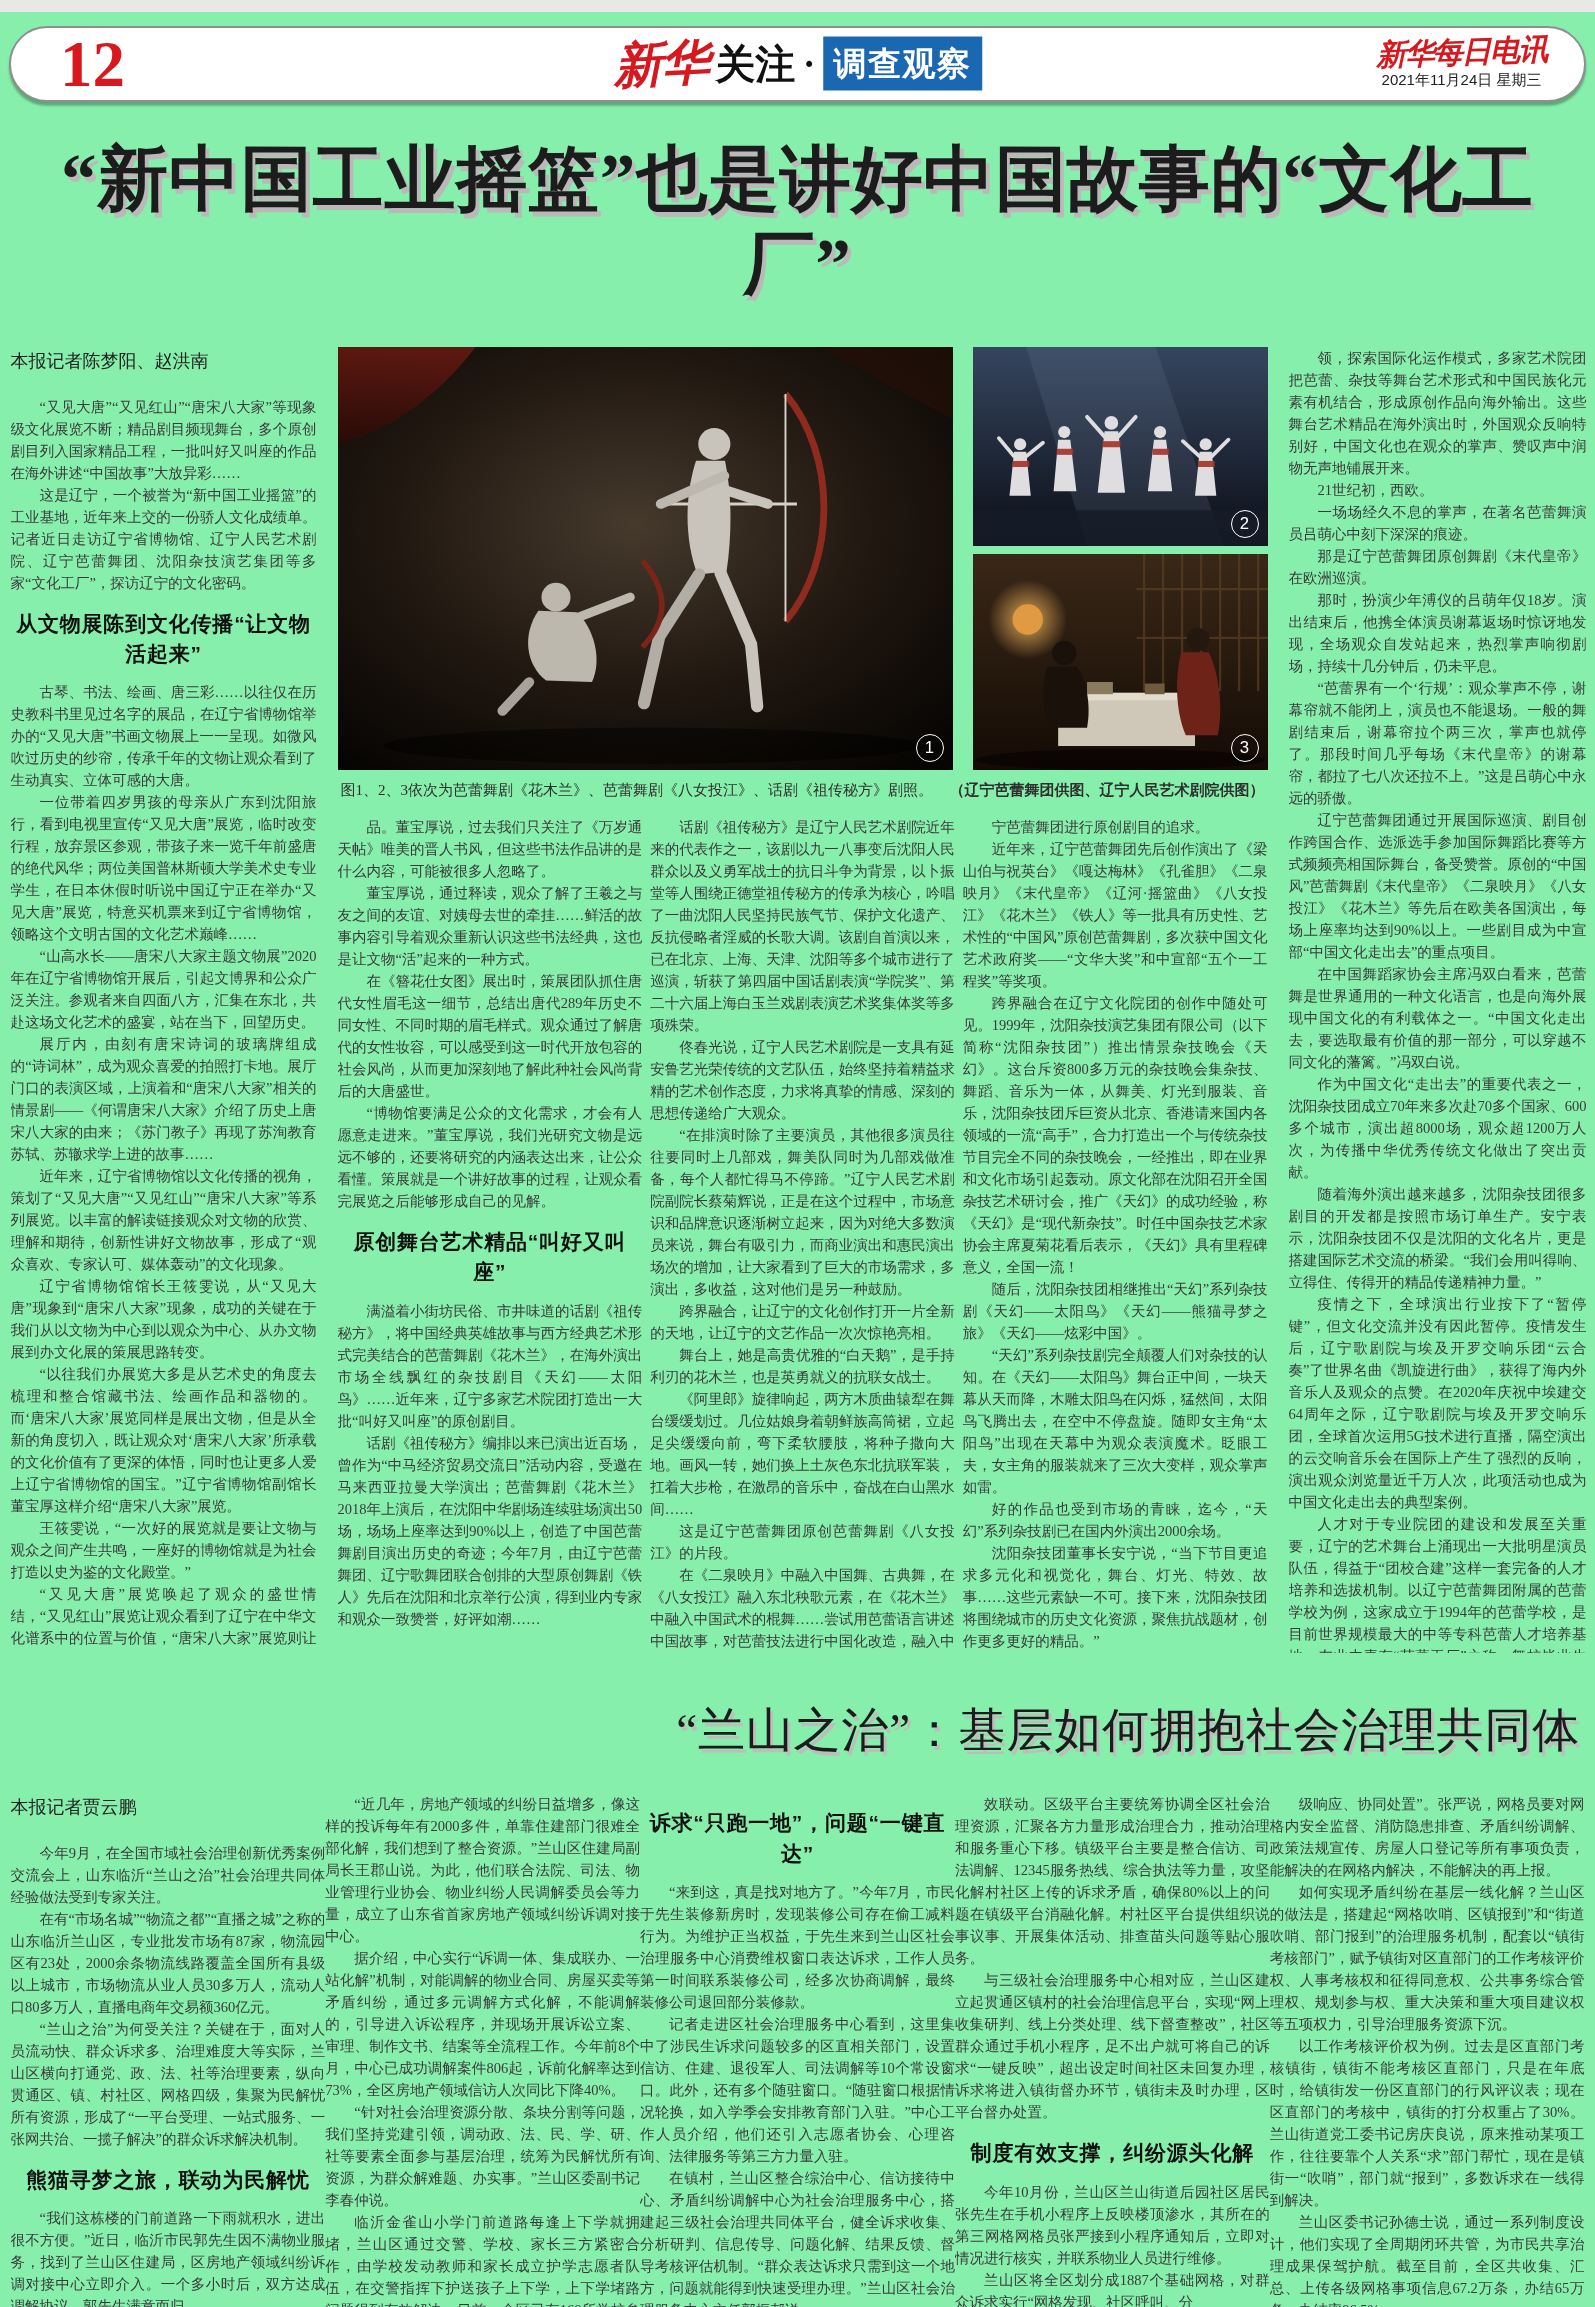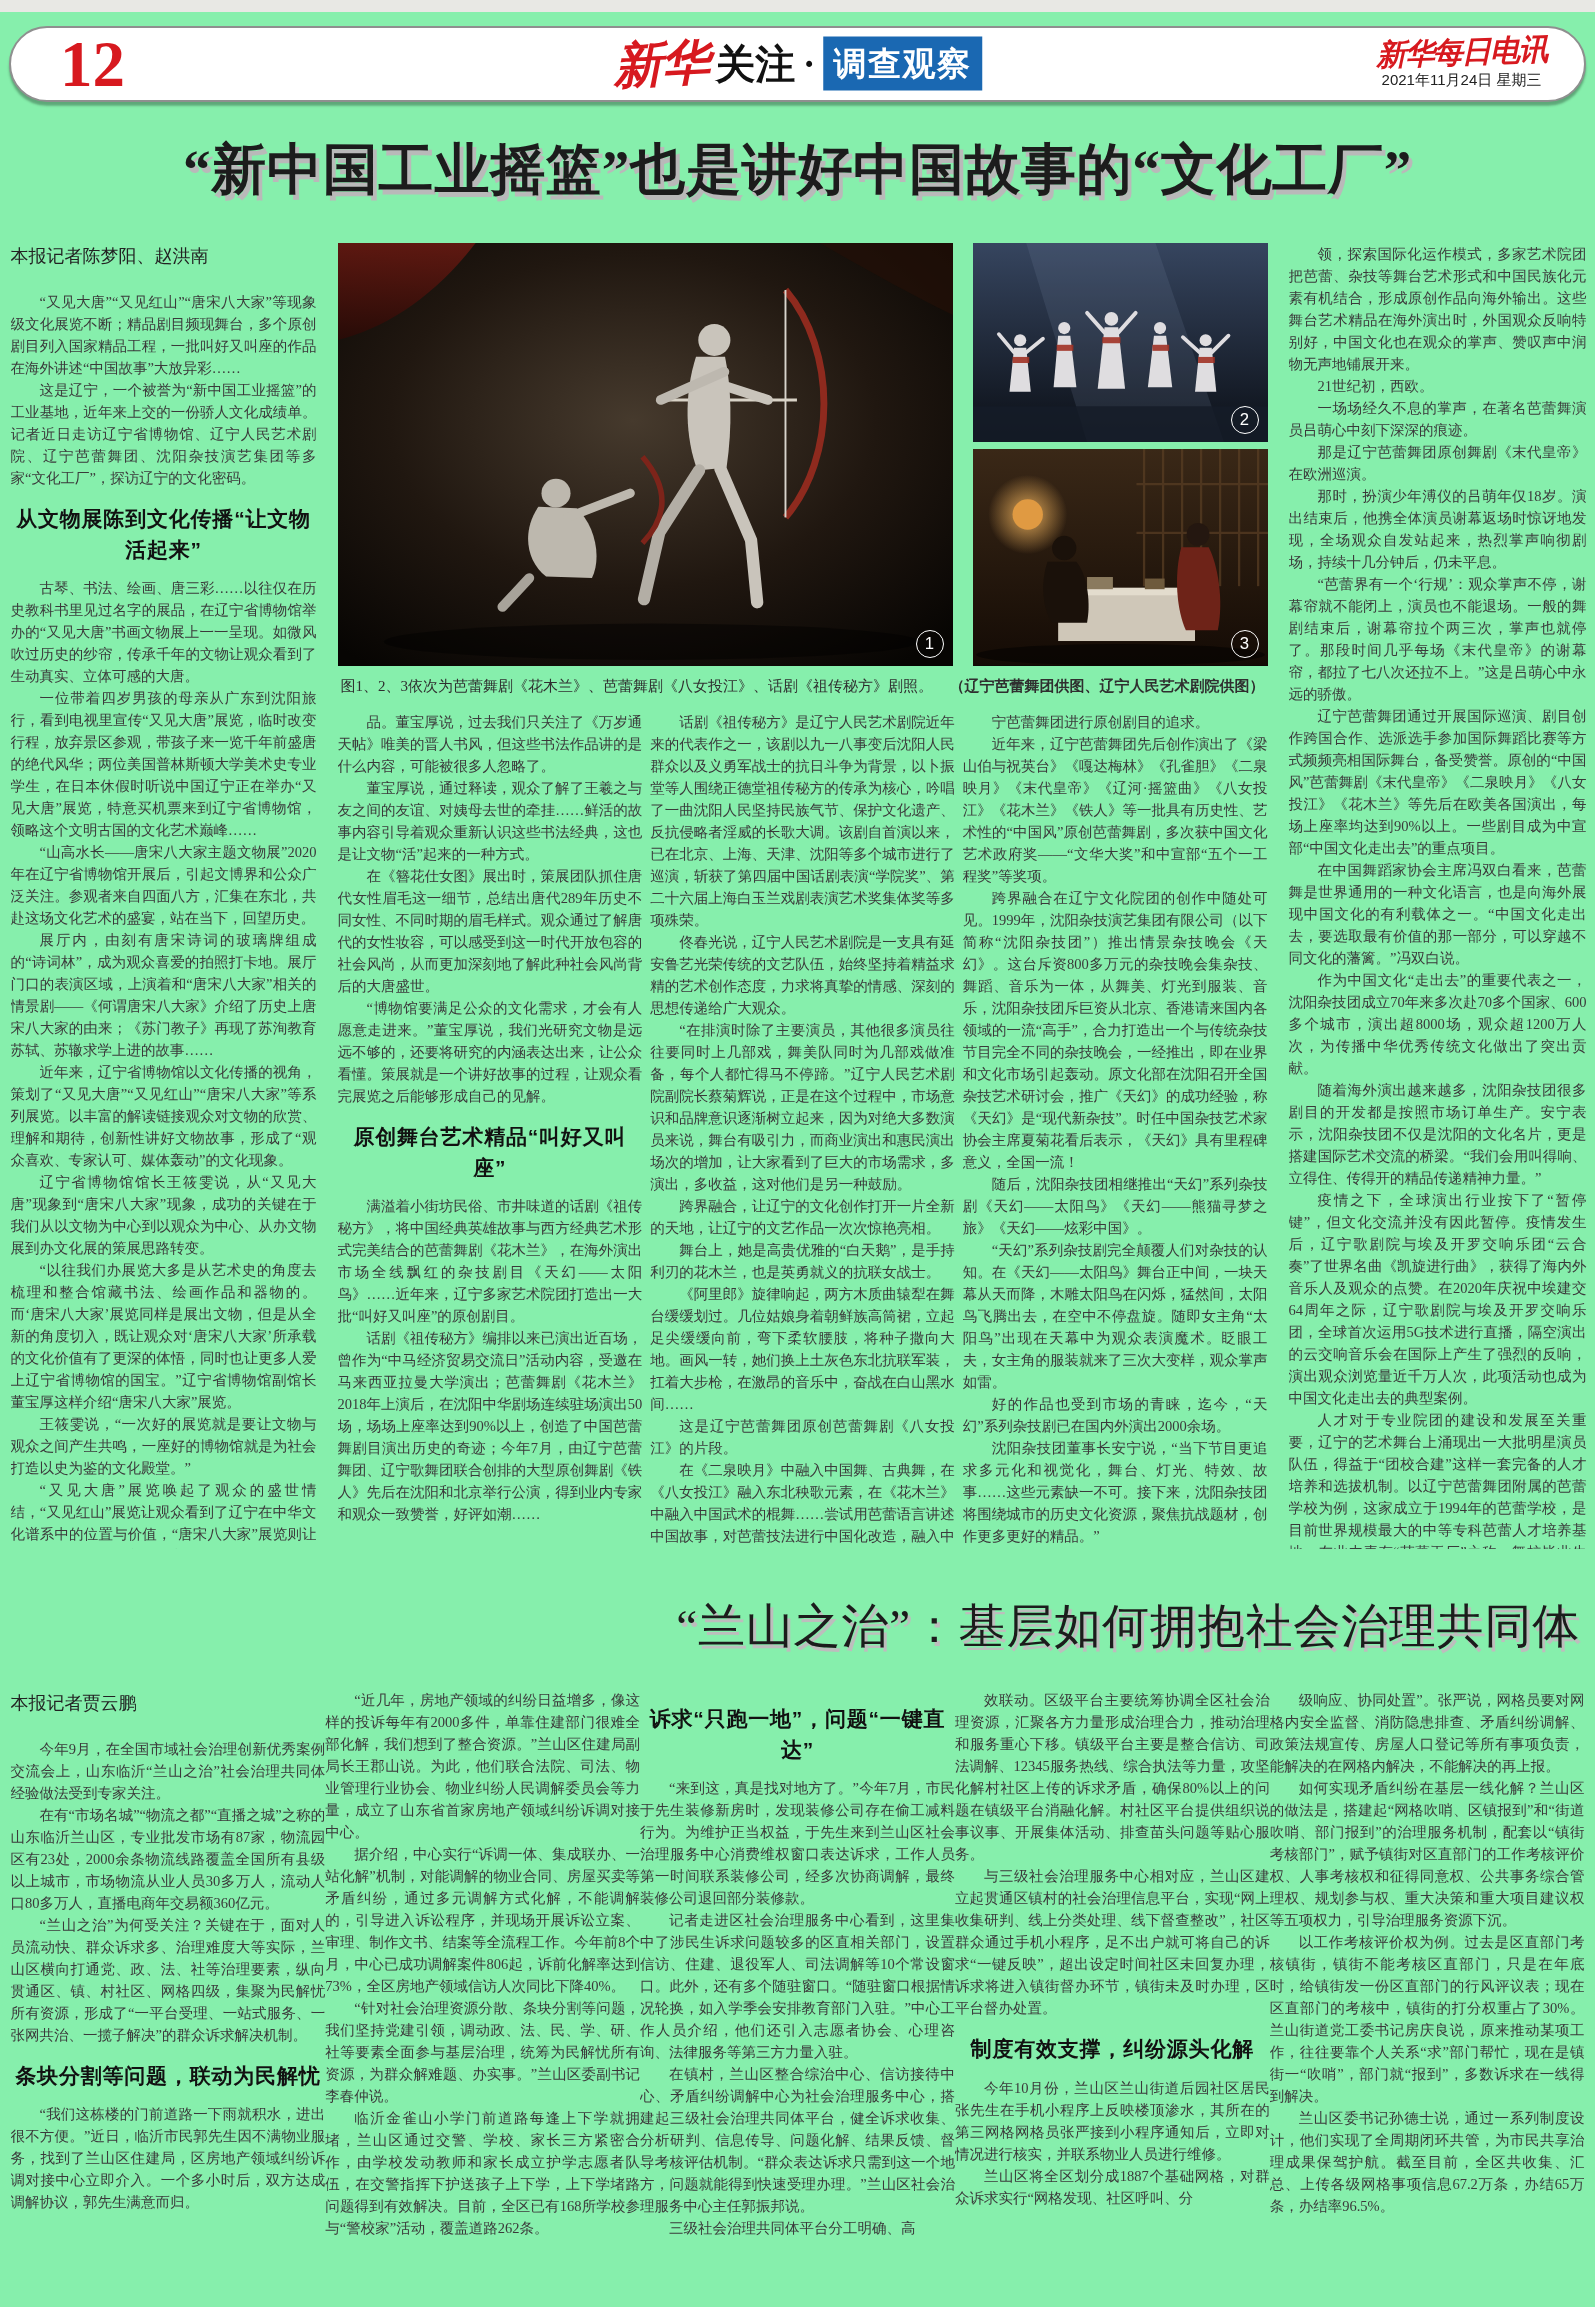--- a/index.html
+++ b/index.html
@@ -13,21 +13,21 @@
   .mast-center{position:absolute;left:50%;top:50%;transform:translate(-50%,-50%);display:flex;align-items:center;gap:7.6px;white-space:nowrap;}
   .brand-script{color:#d7191f;font-weight:900;font-style:italic;font-size:49px;line-height:1;letter-spacing:-1.5px;transform:rotate(-3deg);}
   .mast-section{color:#111;font-weight:900;font-size:40px;font-family:"Liberation Sans",sans-serif;}
   .mast-dot{color:#111;font-weight:900;font-size:37px;}
   .mast-box{background:#1a68b2;color:#fff;font-weight:900;font-size:33px;padding:4.6px 10.7px;
             font-family:"Liberation Sans",sans-serif;letter-spacing:1.5px;}
   .mast-right{position:absolute;right:37px;top:50%;transform:translateY(-50%);text-align:center;}
   .brand-script.small{font-size:30px;display:block;transform:rotate(-2deg);}
   .mast-date{margin-top:4.6px;font-size:15px;color:#222;font-family:"Liberation Sans",sans-serif;}
   
-  h1.headline1{margin:35px 6px 0;text-align:center;font-size:55px;line-height:1.2;color:#1c1c1c;
+  h1.headline1{margin:35px 6px 0;text-align:center;font-size:71px;line-height:1.2;color:#1c1c1c;
      font-weight:900;letter-spacing:0.8px;text-shadow:3.8px 4.6px 0 #b9b9b9;font-family:"Liberation Serif",serif;}
   h2.headline2{margin:49px 6px 0;text-align:right;font-size:47px;line-height:1.2;color:#1c1c1c;
      font-weight:400;letter-spacing:0.8px;text-shadow:3px 3.8px 0 #bdbdbd;font-family:"Liberation Serif",serif;}
   
   .a1-body{margin-top:40px;height:1306px;display:flex;gap:21px;padding:0 1.5px;}
   .col{overflow:hidden;}
   .c1{width:306px;flex:none;}
   .c5{width:298px;flex:none;}
   .mid{width:930px;flex:none;display:flex;flex-direction:column;}
   .photo-row{display:flex;gap:20px;height:423px;flex:none;}
@@ -274,21 +274,21 @@
   </section>
 
   <section>
     <h2 class="headline2">“兰山之治”：基层如何拥抱社会治理共同体</h2>
     <div class="a2-body">
       <div class="col">
           <p class="byline">本报记者贾云鹏</p>
           <p class="para">今年9月，在全国市域社会治理创新优秀案例交流会上，山东临沂“兰山之治”社会治理共同体经验做法受到专家关注。</p>
           <p class="para">在有“市场名城”“物流之都”“直播之城”之称的山东临沂兰山区，专业批发市场有87家，物流园区有23处，2000余条物流线路覆盖全国所有县级以上城市，市场物流从业人员30多万人，流动人口80多万人，直播电商年交易额360亿元。</p>
           <p class="para">“兰山之治”为何受关注？关键在于，面对人员流动快、群众诉求多、治理难度大等实际，兰山区横向打通党、政、法、社等治理要素，纵向贯通区、镇、村社区、网格四级，集聚为民解忧所有资源，形成了“一平台受理、一站式服务、一张网共治、一揽子解决”的群众诉求解决机制。</p>
-          <h3 class="subhead">条块分割等问题，联动为民解忧</h3>
+          <h3 class="subhead">熊猫寻梦之旅，联动为民解忧</h3>
           <p class="para">“我们这栋楼的门前道路一下雨就积水，进出很不方便。”近日，临沂市民郭先生因不满物业服务，找到了兰山区住建局，区房地产领域纠纷诉调对接中心立即介入。一个多小时后，双方达成调解协议，郭先生满意而归。</p>
         </div>
       <div class="col">
           <p class="para">“近几年，房地产领域的纠纷日益增多，像这样的投诉每年有2000多件，单靠住建部门很难全部化解，我们想到了整合资源。”兰山区住建局副局长王郡山说。为此，他们联合法院、司法、物业管理行业协会、物业纠纷人民调解委员会等力量，成立了山东省首家房地产领域纠纷诉调对接中心。</p>
           <p class="para">据介绍，中心实行“诉调一体、集成联办、一站化解”机制，对能调解的物业合同、房屋买卖等矛盾纠纷，通过多元调解方式化解，不能调解的，引导进入诉讼程序，并现场开展诉讼立案、审理、制作文书、结案等全流程工作。今年前8个月，中心已成功调解案件806起，诉前化解率达到73%，全区房地产领域信访人次同比下降40%。</p>
           <p class="para">“针对社会治理资源分散、条块分割等问题，我们坚持党建引领，调动政、法、民、学、研、社等要素全面参与基层治理，统筹为民解忧所有资源，为群众解难题、办实事。”兰山区委副书记李春仲说。</p>
           <p class="para">临沂金雀山小学门前道路每逢上下学就拥堵，兰山区通过交警、学校、家长三方紧密合作，由学校发动教师和家长成立护学志愿者队伍，在交警指挥下护送孩子上下学，上下学堵路问题得到有效解决。目前，全区已有168所学校参与“警校家”活动，覆盖道路262条。</p>
         </div>
       <div class="col">
           <h3 class="subhead">诉求“只跑一地”，问题“一键直达”</h3>

